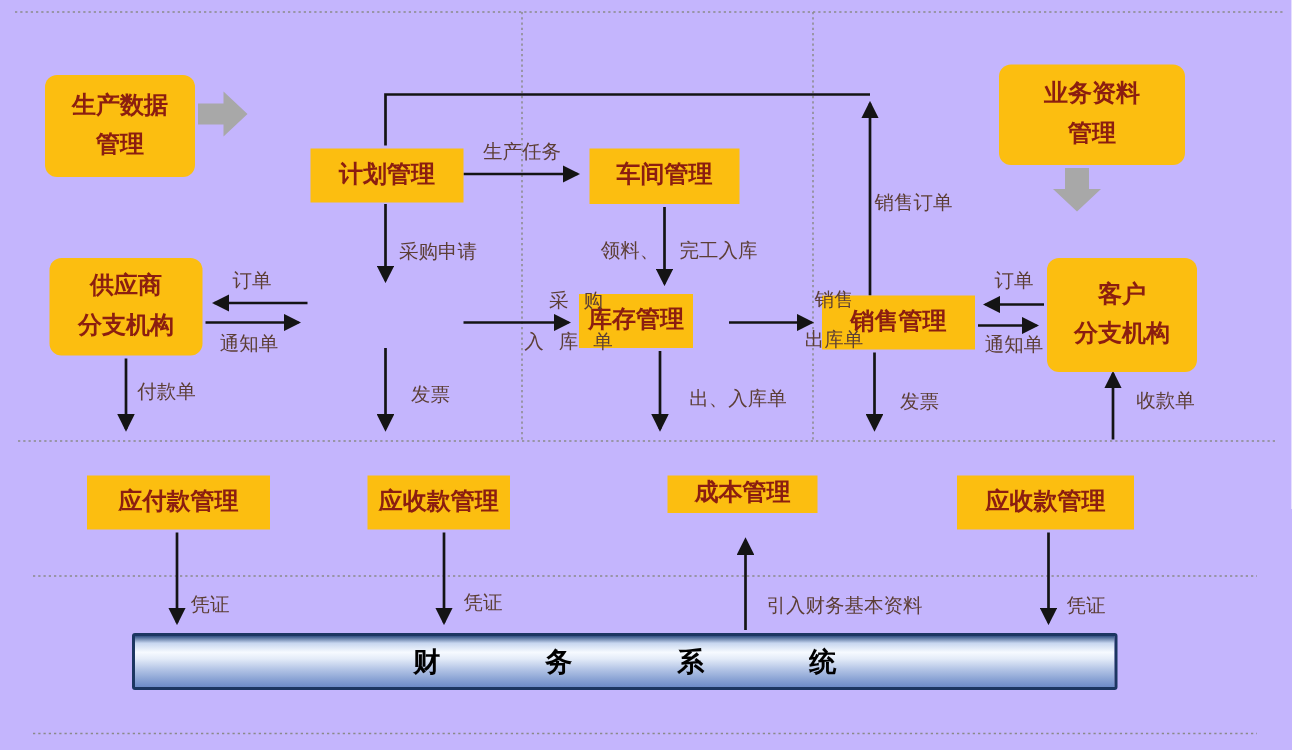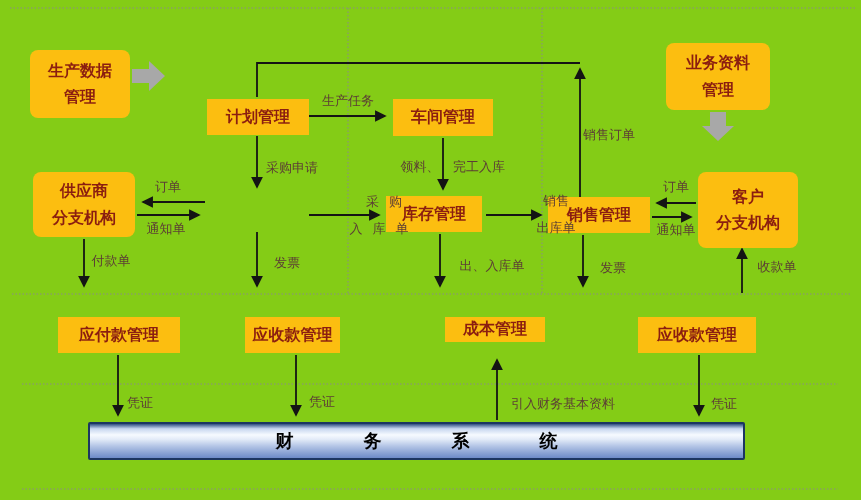--- a/index.html
+++ b/index.html
@@ -1,18 +1,18 @@
 <!DOCTYPE html>
 <html style="--box-fill: #FCBE10; --box-text: #8B1E10; --label-text: #5C3E35; --line: #141414; --dotted-line: #8A8A8A; --gray-arrow: #A8A8A8; --finance-bar-border: #1C3661;"><head>
 <meta charset="utf-8">
 <style>
   html,body{margin:0;padding:0;background:#fff;}
   .stage{
-    position:relative;width:861px;height:500px;background:#84cc16;overflow:hidden;
-    font-family:Liberation Serif, serif;
+    position:relative;width:861px;height:500px;background:#c4b5fd;overflow:hidden;
+    font-family:Liberation Mono, monospace;
   }
   .stage svg{position:absolute;left:0;top:0;z-index:1;}
   .edge{stroke:var(--line,#141414);stroke-width:1.8;fill:none;}
   .connector{stroke:var(--line,#141414);stroke-width:1.8;fill:none;}
   .dotted{stroke:var(--dotted-line,#8a8a8a);stroke-width:1;fill:none;stroke-dasharray:1.5 2;}
   .arrowhead{fill:var(--line,#141414);}
   .gray-arrow{fill:var(--gray-arrow,#a8a8a8);}
   .box{
     position:absolute;z-index:2;box-sizing:border-box;
     background:var(--box-fill,#FCBE10);
@@ -80,27 +80,27 @@
     <path class="edge" d="M296,355 V415" marker-end="url(#arr)"></path>
     <path class="edge" d="M497,420 V360" marker-end="url(#arr)"></path>
     <path class="edge" d="M699,355 V415" marker-end="url(#arr)"></path>
 
     <polygon class="gray-arrow" points="132,69 149,69 149,61 165,76 149,91 149,83 132,83"></polygon>
     <polygon class="gray-arrow" points="710,112 726,112 726,126 734,126 718,141 702,126 710,126"></polygon>
   </svg>
 
   <div class="box big" style="left:30px;top:50px;width:100px;height:68px">生产数据
 管理</div>
-  <div class="box big" style="left:666px;top:43px;width:104px;height:67px">业务资料
+  <div class="box big" style="left:666px;top:43px;width:124px;height:67px">业务资料
 管理</div>
   <div class="box" style="left:207px;top:99px;width:102px;height:36px">计划管理</div>
   <div class="box" style="left:393px;top:99px;width:100px;height:37px">车间管理</div>
   <div class="box big" style="left:33px;top:172px;width:102px;height:65px">供应商
 分支机构</div>
-  <div class="box" style="left:386px;top:196px;width:96px;height:36px">库存管理</div>
+  <div class="box" style="left:386px;top:196px;width:76px;height:36px">库存管理</div>
   <div class="box" style="left:548px;top:197px;width:102px;height:36px">销售管理</div>
   <div class="box big" style="left:698px;top:172px;width:100px;height:76px">客户
 分支机构</div>
   <div class="box" style="left:58px;top:317px;width:122px;height:36px">应付款管理</div>
   <div class="box" style="left:245px;top:317px;width:95px;height:36px">应收款管理</div>
   <div class="box" style="left:445px;top:317px;width:100px;height:25px">成本管理</div>
   <div class="box" style="left:638px;top:317px;width:118px;height:36px">应收款管理</div>
 
   <div class="finance-bar" style="left:88px;top:422px;width:657px;height:38px">
     <span class="finance-text">财务系统</span>

